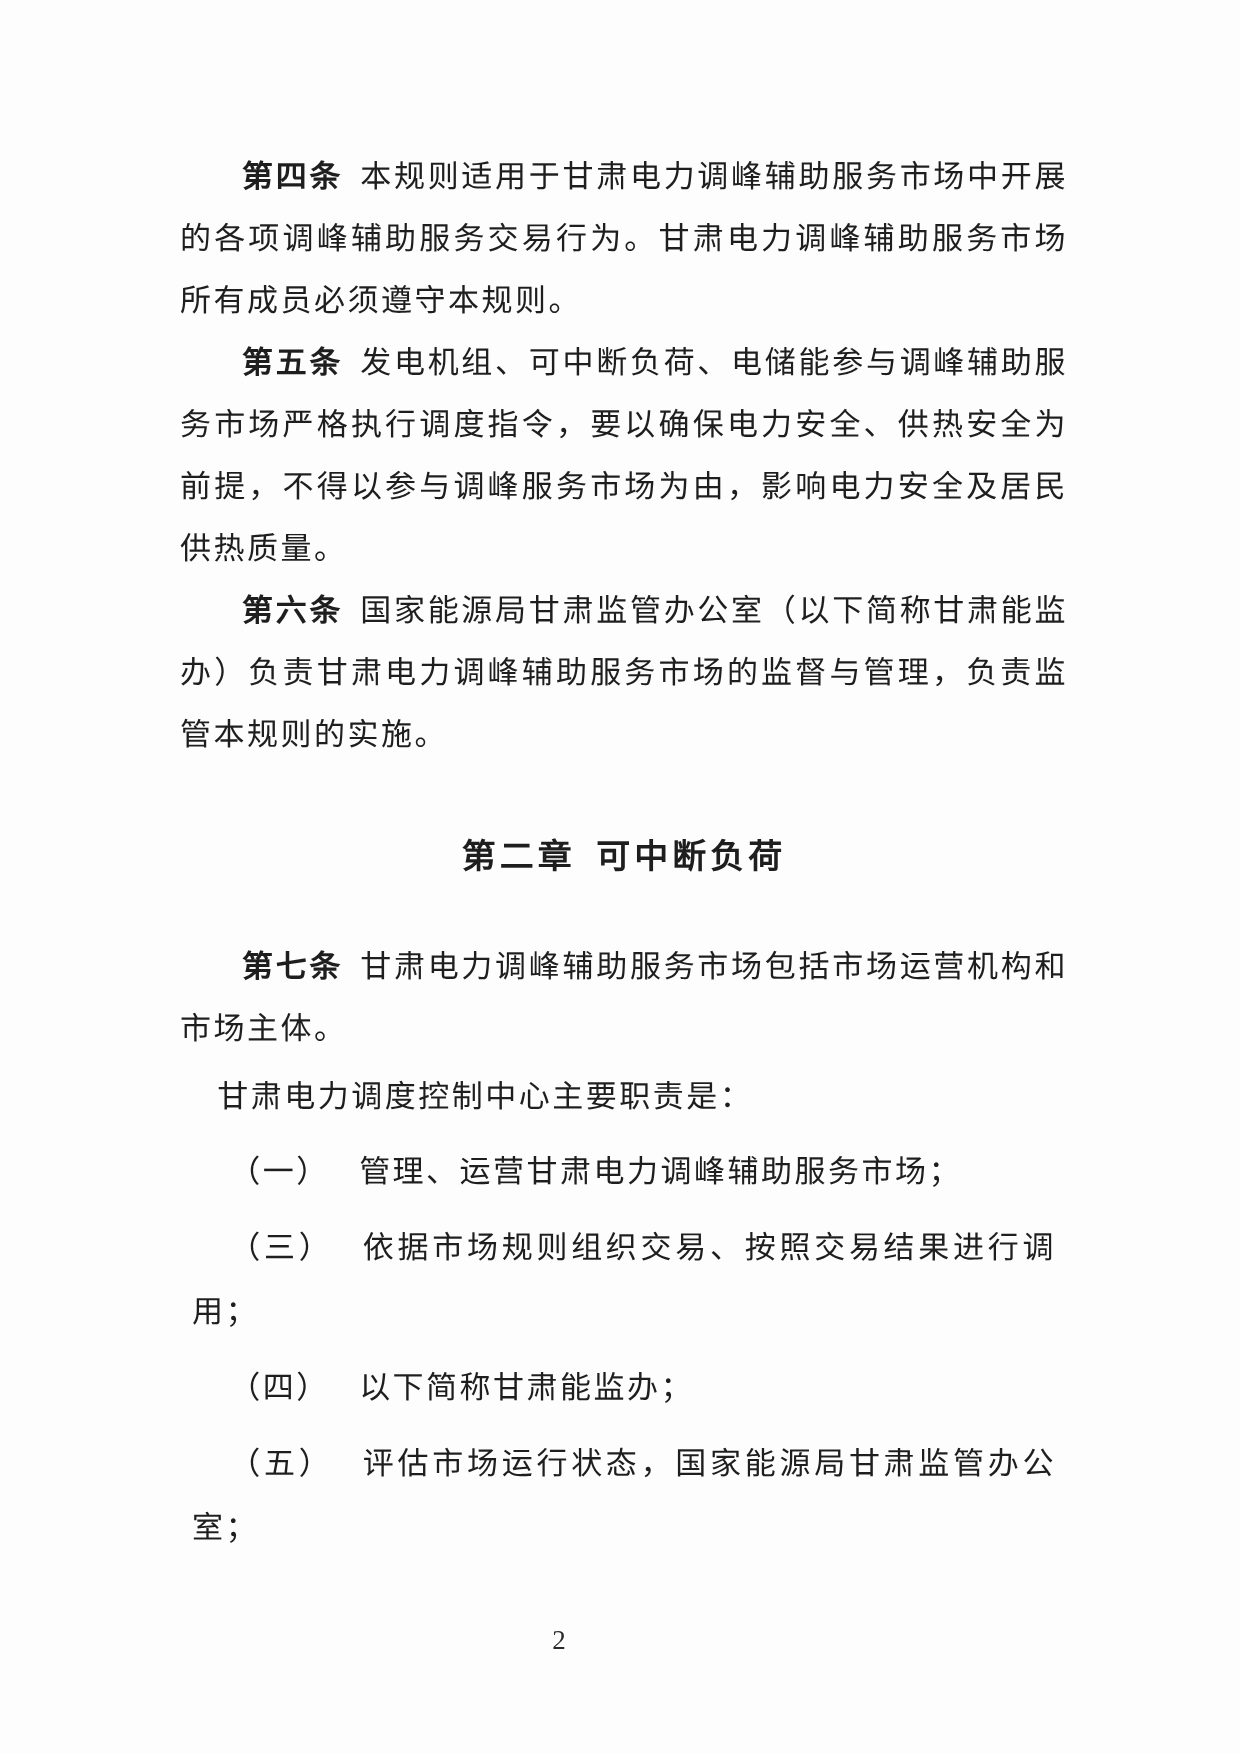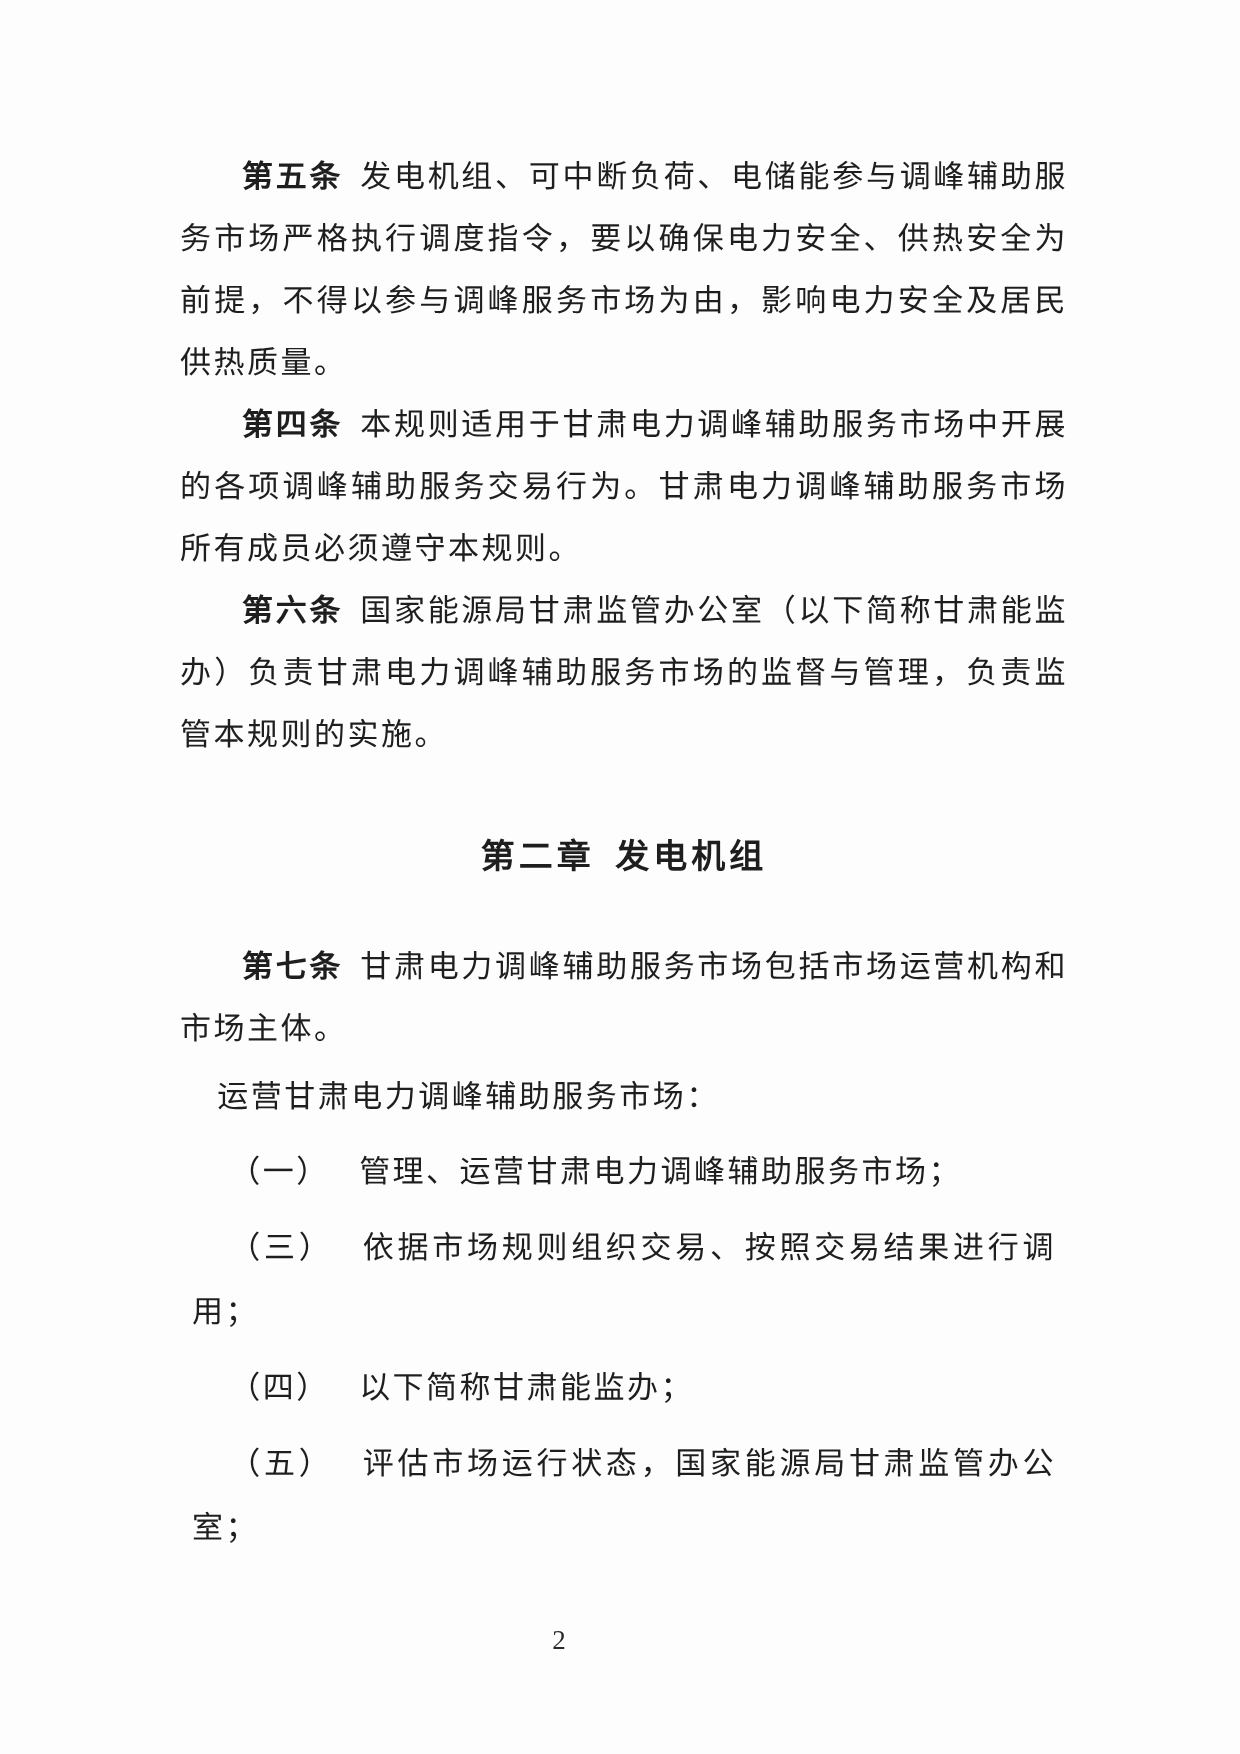--- a/index.html
+++ b/index.html
@@ -74,41 +74,41 @@
     letter-spacing: 0;
     color: #2a2a2a;
   }
 </style>
 </head>
 <body>
 
 <main class="doc">
 
   <p class="para">
-    <span class="art-label">第五条</span><span>发电机组、可中断负荷、电储能参与调峰辅助服务市场严格执行调度指令，要以确保电力安全、供热安全为前提，不得以参与调峰服务市场为由，影响电力安全及居民供热质量。</span>
+    <span class="art-label">第四条</span><span>本规则适用于甘肃电力调峰辅助服务市场中开展的各项调峰辅助服务交易行为。甘肃电力调峰辅助服务市场所有成员必须遵守本规则。</span>
   </p>
 
   <p class="para">
-    <span class="art-label">第四条</span><span>本规则适用于甘肃电力调峰辅助服务市场中开展的各项调峰辅助服务交易行为。甘肃电力调峰辅助服务市场所有成员必须遵守本规则。</span>
+    <span class="art-label">第五条</span><span>发电机组、可中断负荷、电储能参与调峰辅助服务市场严格执行调度指令，要以确保电力安全、供热安全为前提，不得以参与调峰服务市场为由，影响电力安全及居民供热质量。</span>
   </p>
 
   <p class="para">
     <span class="art-label">第六条</span><span>国家能源局甘肃监管办公室（以下简称甘肃能监办）负责甘肃电力调峰辅助服务市场的监督与管理，负责监管本规则的实施。</span>
   </p>
 
   <h2 class="chapter">
-    <span class="chapter-label">第二章</span><span>发电机组</span>
+    <span class="chapter-label">第二章</span><span>可中断负荷</span>
   </h2>
 
   <p class="para">
     <span class="art-label">第七条</span><span>甘肃电力调峰辅助服务市场包括市场运营机构和市场主体。</span>
   </p>
 
 
-  <p class="plain">运营甘肃电力调峰辅助服务市场：</p>
+  <p class="plain">甘肃电力调度控制中心主要职责是：</p>
 
   <ul class="duty-list">
     <li class="duty">
       <span class="duty-label">（一）</span><span>管理、运营甘肃电力调峰辅助服务市场；</span>
     </li>
     <li class="duty">
       <span class="duty-label">（三）</span><span>依据市场规则组织交易、按照交易结果进行调用；</span>
     </li>
     <li class="duty">
       <span class="duty-label">（四）</span><span>以下简称甘肃能监办；</span>

